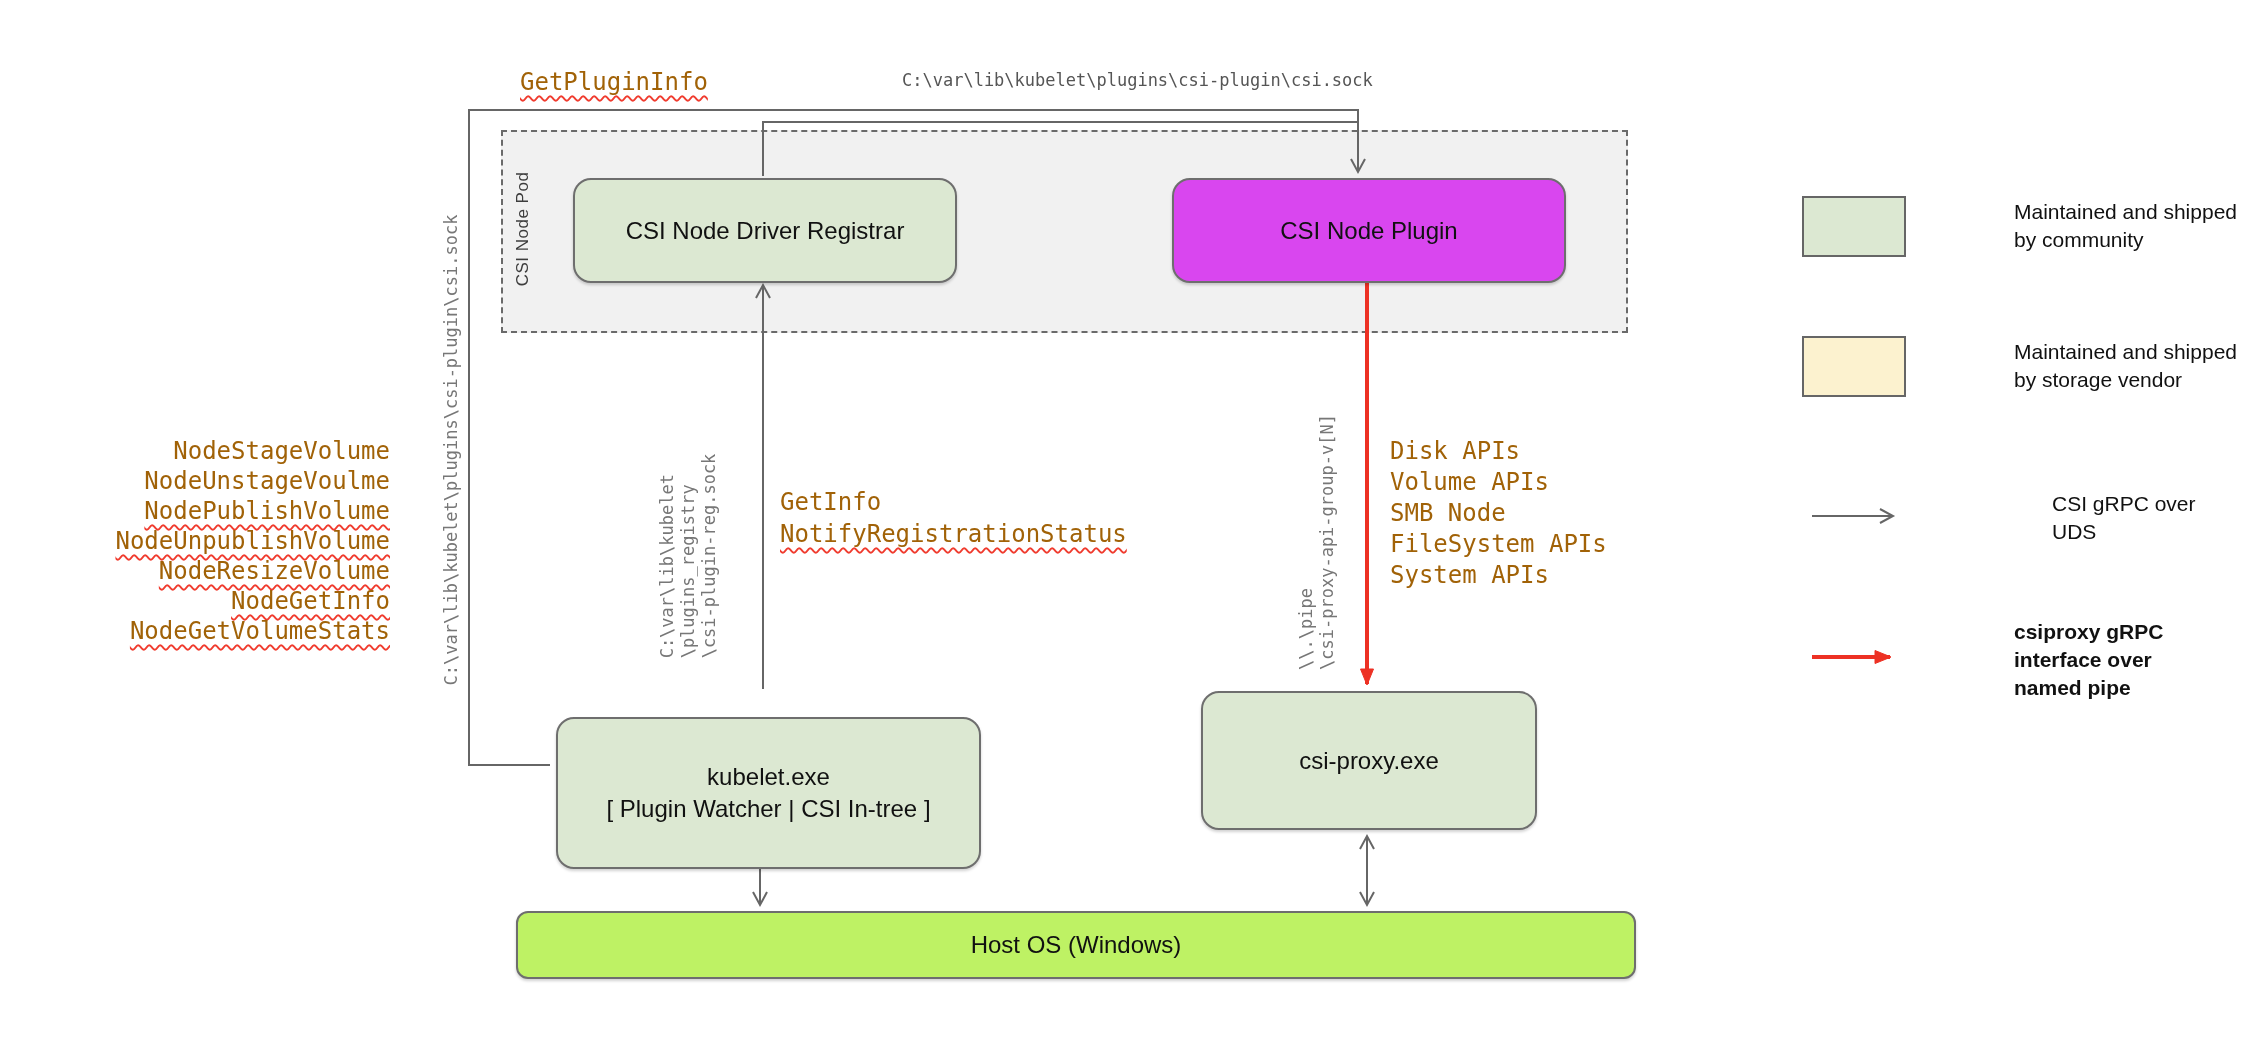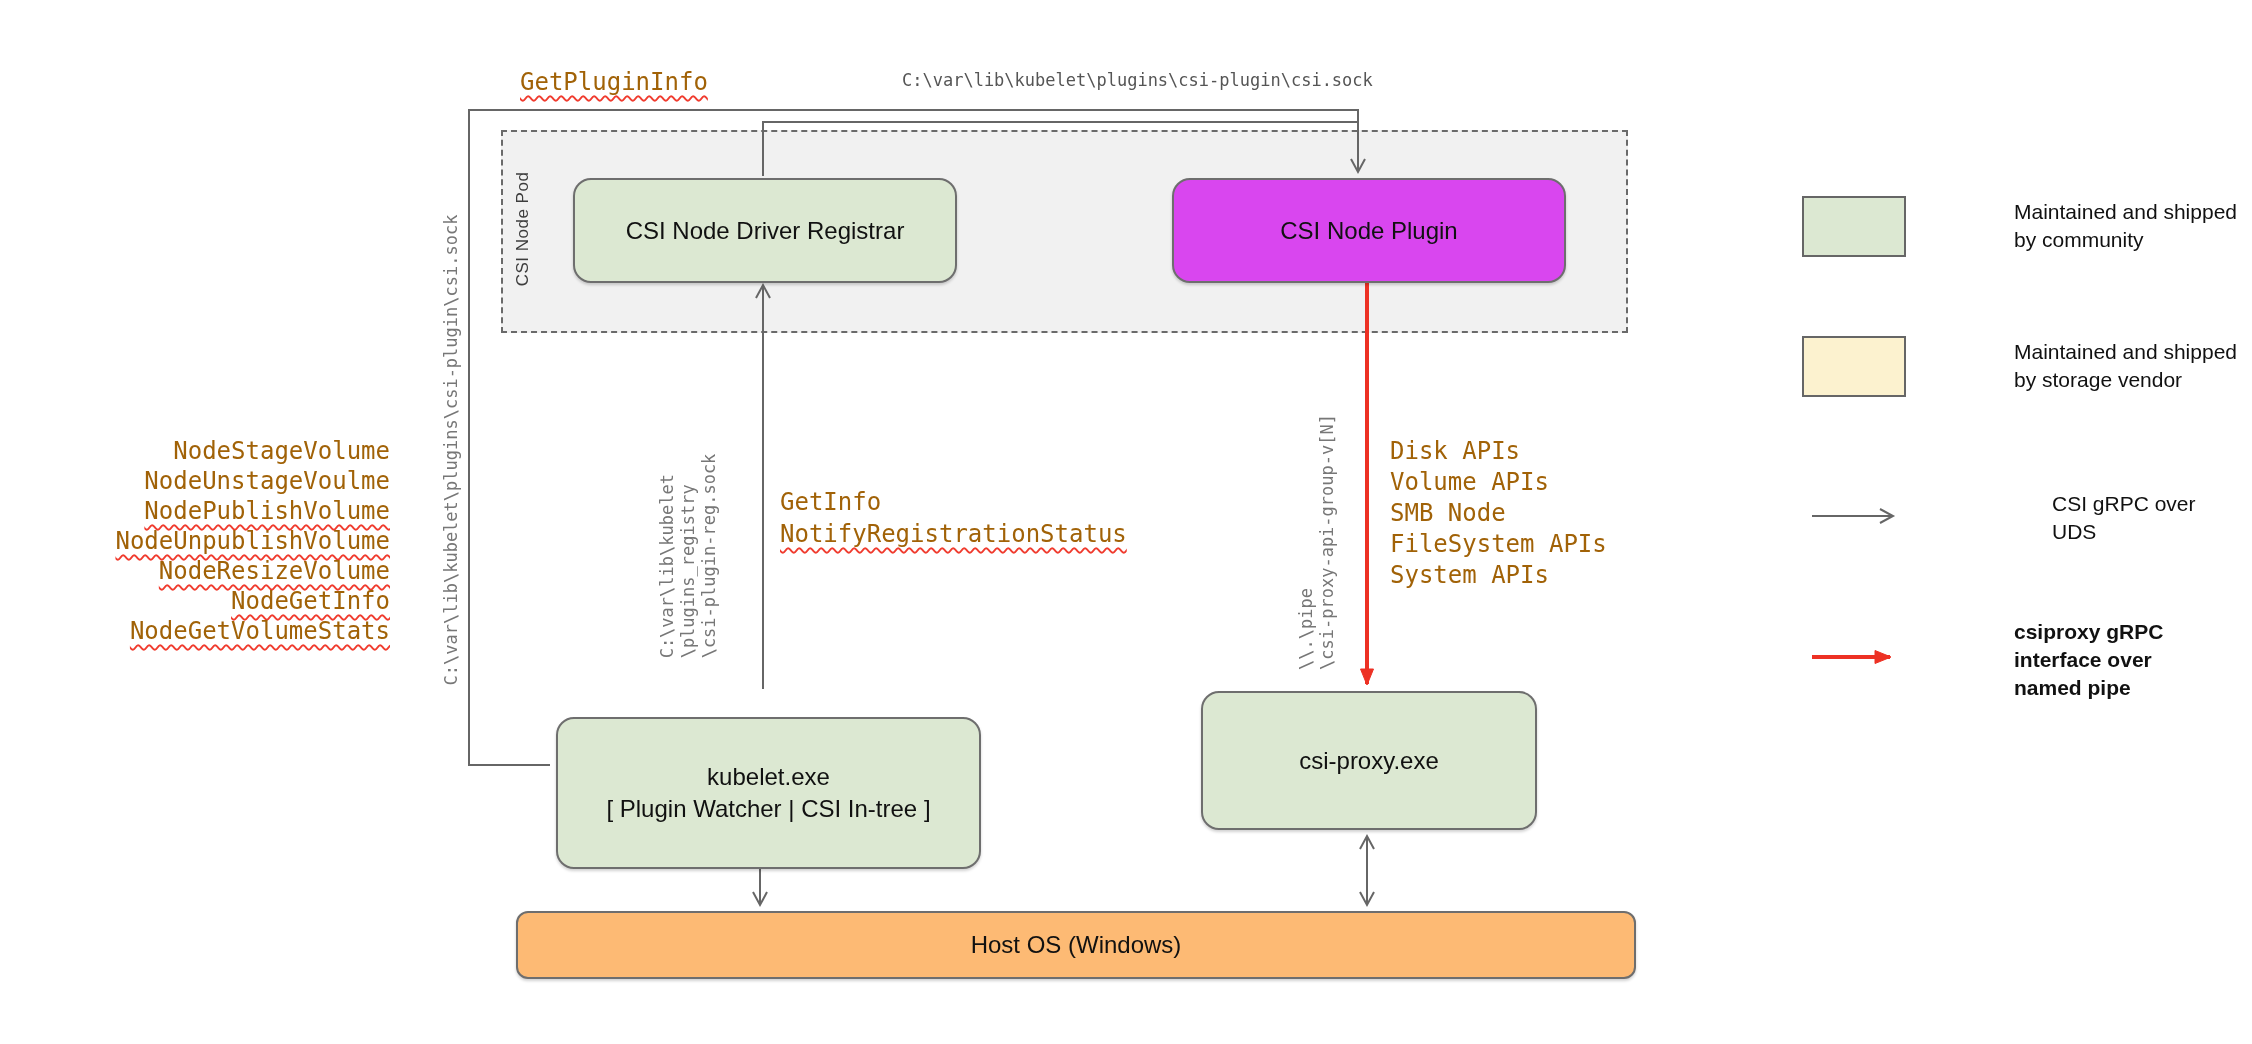--- a/index.html
+++ b/index.html
@@ -11,21 +11,21 @@
   #wires{position:absolute;left:0;top:0;width:2252px;height:1044px;}
   
   .box{
     position:absolute;border:2px solid #6e6e6e;border-radius:18px;
     display:flex;align-items:center;justify-content:center;text-align:center;
     font-size:24px;color:#111;line-height:32px;
     box-shadow:0 2px 3px rgba(0,0,0,.18);
   }
   .box.green{background:#dce8d2;justify-content:center;}
   .box.yellow{background:#d946ef;}
-  .box.blue{background:#fdba74;border-radius:12px;}
+  .box.blue{background:#bef264;border-radius:12px;}
   #pod{
     position:absolute;left:501px;top:130px;width:1123px;height:199px;
     background:#f1f1f1;border:2px dashed #6a6a6a;
   }
   .vlabel{
     position:absolute;transform:translate(-50%,-50%) rotate(-90deg);
     white-space:nowrap;
   }
   .podlabel{font-size:17px;color:#3d3d3d;letter-spacing:.5px;}
   .mono{font-family:"DejaVu Sans Mono","Liberation Mono",monospace;}

